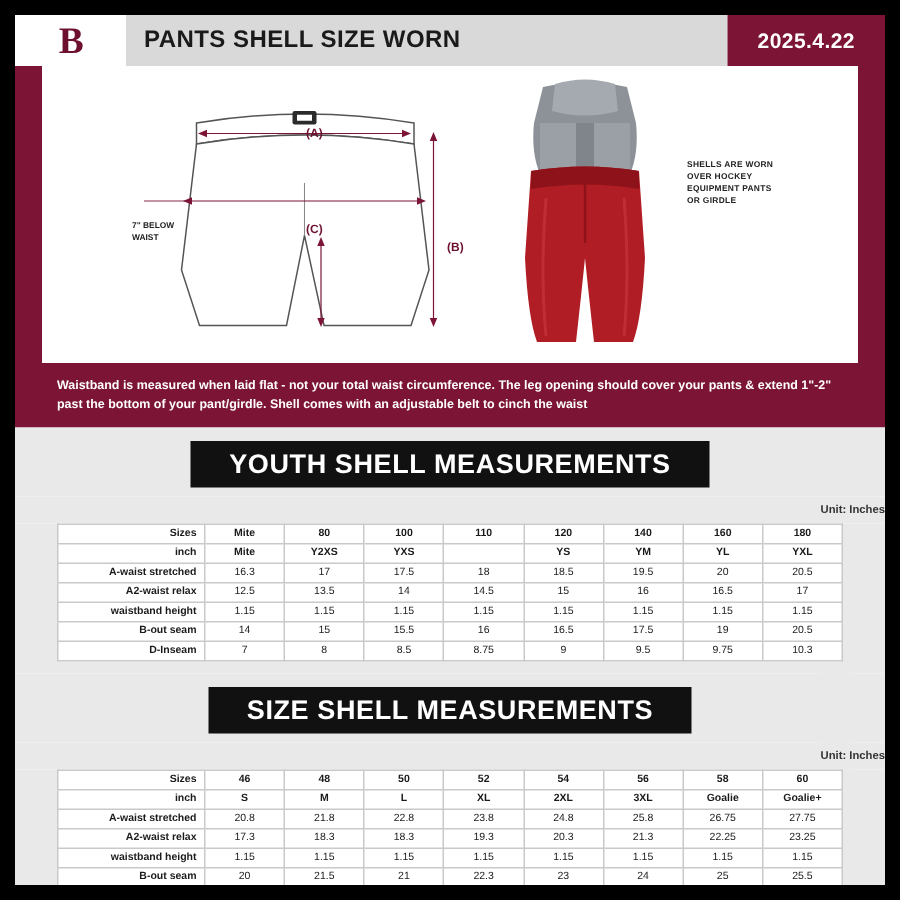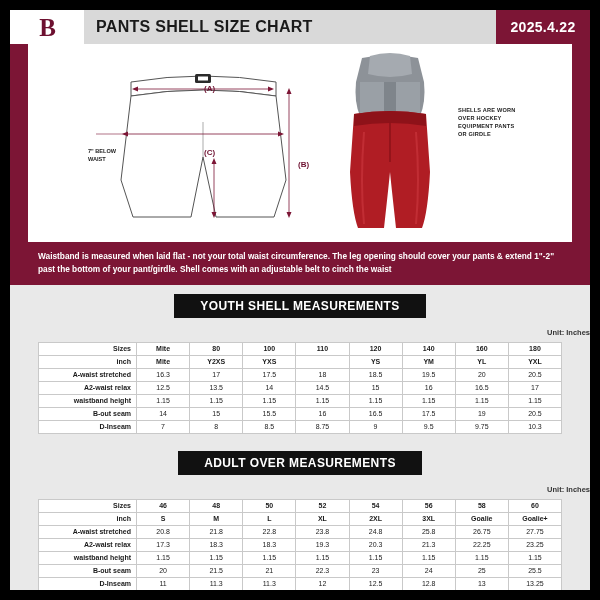--- a/index.html
+++ b/index.html
@@ -59,21 +59,21 @@
     align-items: center;
     padding-left: 12px;
   }
   .title-cell .title {
     font-size: 16px;
     font-weight: bold;
     color: #1a1a1a;
     letter-spacing: 0.3px;
   }
   .date-cell {
-    width: 94px;
+    width: 105px;
     background: #7c1535;
     display: flex;
     align-items: center;
     justify-content: center;
   }
   .date-cell .date {
     color: #ffffff;
     font-size: 14px;
     font-weight: bold;
     letter-spacing: 0.3px;
@@ -138,21 +138,21 @@
   
   .section-wrap {
     background: #e9e9e9;
     padding: 9px 0 6px;
     text-align: center;
   }
   .section-title {
     display: inline-block;
     background: #111111;
     color: #ffffff;
-    font-size: 12px;
+    font-size: 18px;
     font-weight: bold;
     padding: 5px 26px;
     letter-spacing: 0.4px;
   }
   .unit-line {
     text-align: right;
     font-size: 7.5px;
     font-weight: bold;
     color: #333;
     padding: 4px 0 5px;
@@ -204,21 +204,21 @@
 <div class="page">
   <div class="sheet">
 
     <div class="wm">B</div>
 
     <div class="header above">
       <div class="logo-cell">
         <span class="logo-mark">B</span>
       </div>
       <div class="title-cell">
-        <span class="title">PANTS SHELL SIZE CHART</span>
+        <span class="title">PANTS SHELL SIZE WORN</span>
       </div>
       <div class="date-cell">
         <span class="date">2025.4.22</span>
       </div>
     </div>
 
     <div class="diagram above">
       <div class="left-bar"></div>
       <div class="right-bar"></div>
 
@@ -364,21 +364,21 @@
             <td>9</td>
             <td>9.5</td>
             <td>9.75</td>
             <td>10.3</td>
           </tr>
         </tbody>
       </table>
     </div>
 
     <div class="section-wrap above">
-      <span class="section-title">ADULT OVER MEASUREMENTS</span>
+      <span class="section-title">SIZE SHELL MEASUREMENTS</span>
     </div>
     <div class="unit-line above">Unit: Inches</div>
     <div class="table-zone above">
       <table class="size">
         <tbody>
           <tr class="head">
             <td>Sizes</td>
             <td>46</td>
             <td>48</td>
             <td>50</td>

